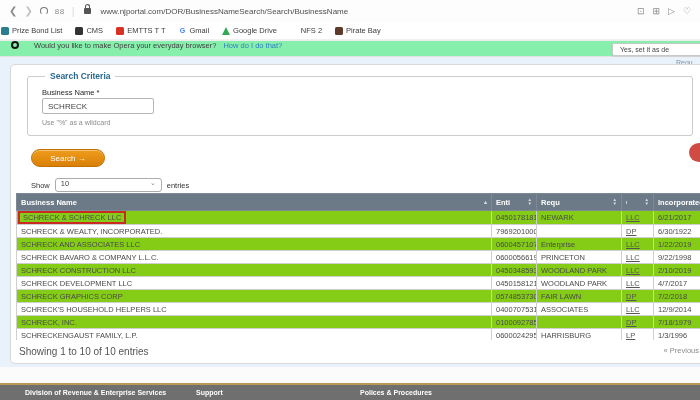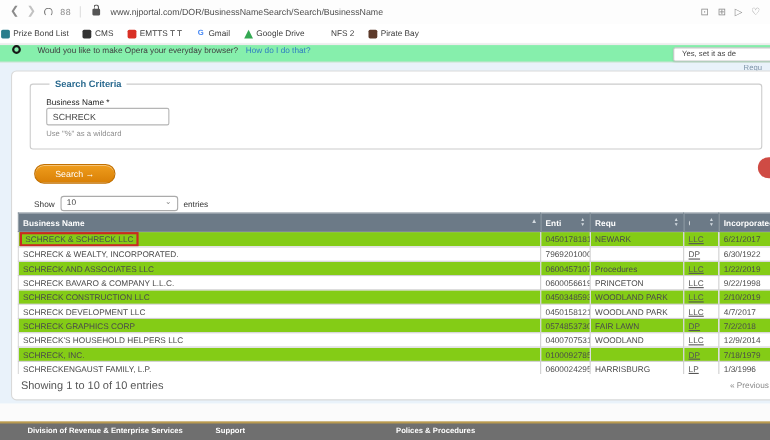--- a/index.html
+++ b/index.html
@@ -220,21 +220,21 @@
             <tr class="even">
               <td>SCHRECK &amp; WEALTY, INCORPORATED.</td>
               <td>7969201000</td>
               <td></td>
               <td><span class="typelink">DP</span></td>
               <td>6/30/1922</td>
             </tr>
             <tr class="odd">
               <td>SCHRECK AND ASSOCIATES LLC</td>
               <td>0600457107</td>
-              <td>Procedures</td>
+              <td>Enterprise</td>
               <td><span class="typelink">LLC</span></td>
               <td>1/22/2019</td>
             </tr>
             <tr class="even">
               <td>SCHRECK BAVARO &amp; COMPANY L.L.C.</td>
               <td>0600056619</td>
               <td>PRINCETON</td>
               <td><span class="typelink">LLC</span></td>
               <td>9/22/1998</td>
             </tr>
@@ -255,21 +255,21 @@
             <tr class="odd">
               <td>SCHRECK GRAPHICS CORP</td>
               <td>0574853730</td>
               <td>FAIR LAWN</td>
               <td><span class="typelink">DP</span></td>
               <td>7/2/2018</td>
             </tr>
             <tr class="even">
               <td>SCHRECK'S HOUSEHOLD HELPERS LLC</td>
               <td>0400707531</td>
-              <td>WOODLAND</td>
+              <td>ASSOCIATES</td>
               <td><span class="typelink">LLC</span></td>
               <td>12/9/2014</td>
             </tr>
             <tr class="odd">
               <td>SCHRECK, INC.</td>
               <td>0100092785</td>
               <td></td>
               <td><span class="typelink">DP</span></td>
               <td>7/18/1979</td>
             </tr>

